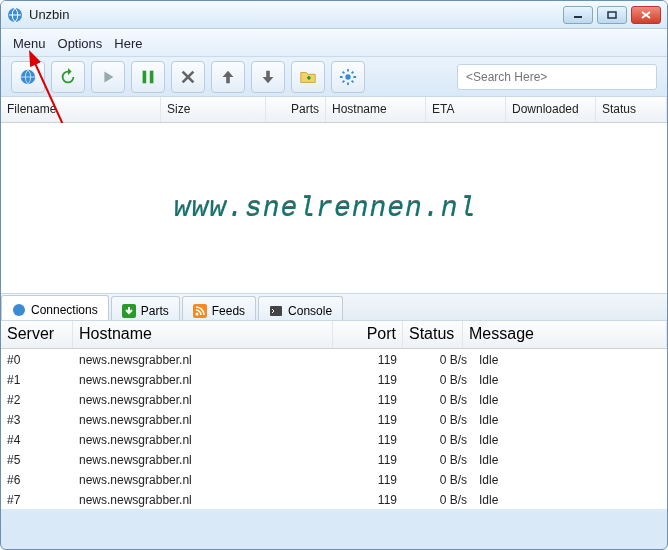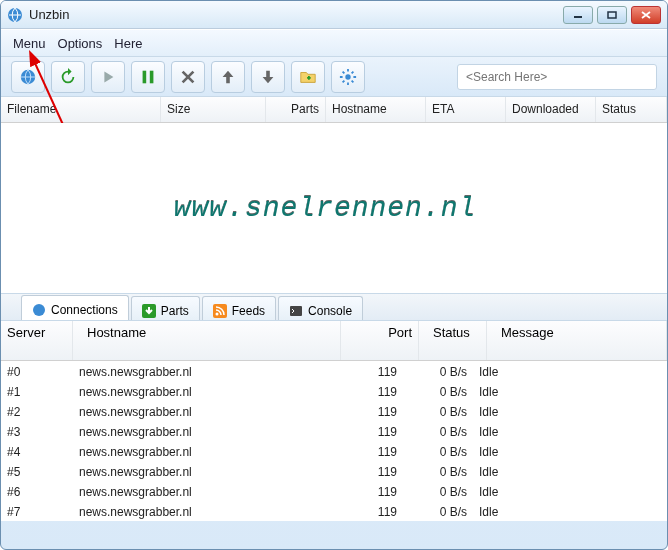--- a/index.html
+++ b/index.html
@@ -21,25 +21,25 @@
   .tbtn.play svg { fill:#9aa; }
   .tbtn.pause svg rect { fill:#2a9a2a; }
   .tbtn.x svg { stroke:#666; stroke-width:3; }
   .tbtn.arrow svg { fill:#666; }
   .search { margin-left:auto; width:200px; height:26px; border:1px solid #c2d4e4; border-radius:3px; background:#fff; padding:0 8px; font-size:12px; color:#999; }
   .dlheader { height:26px; background: linear-gradient(#fdfdfe,#eef2f6); border-bottom:1px solid #d0d0d0; display:flex; font-size:12px; color:#222; }
   .dlheader div { padding:5px 6px; border-right:1px solid #e3e7eb; }
   .col-fn{width:160px;} .col-sz{width:105px;} .col-pt{width:60px;text-align:right;} .col-pr{width:100px;} .col-eta{width:80px;} .col-dl{width:90px;} .col-st{flex:1;}
   .dlbody { height:170px; background:#fff; position:relative; overflow:hidden; }
   .watermark { position:absolute; top:70px; left:0; right:18px; text-align:center; font-size:28px; color:#0f766e; font-style:italic; font-family: Liberation Mono, monospace; text-shadow: 0 1px 0 #fff, 0 -1px 0 #666; letter-spacing:1px; }
-  .tabs { height:28px; background: linear-gradient(#f2f6fa,#e3ecf5); border-top:1px solid #c8d9e8; border-bottom:1px solid #c8d9e8; display:flex; align-items:flex-end; padding-left:20px; font-size:12px; }
+  .tabs { height:28px; background: linear-gradient(#f2f6fa,#e3ecf5); border-top:1px solid #c8d9e8; border-bottom:1px solid #c8d9e8; display:flex; align-items:flex-end; padding-left:0; font-size:12px; }
   .tab { height:24px; padding:4px 10px 0; border:1px solid #c0cdd9; border-bottom:none; border-radius:3px 3px 0 0; background:linear-gradient(#f7fbff,#e7f0f8); margin-right:2px; display:flex; align-items:center; gap:5px; cursor:pointer; }
   .tab.active { background:#fff; height:25px; }
   .tab .ticon { width:14px; height:14px; display:flex; align-items:center; justify-content:center; }
-  .connhead { height:40px; background: linear-gradient(#fdfdfe,#eef2f6); border-bottom:1px solid #d0d0d0; display:flex; font-size:13px;gap:8px; }
+  .connhead { height:28px; background: linear-gradient(#fdfdfe,#eef2f6); border-bottom:1px solid #d0d0d0; display:flex; font-size:16px; }
   .connhead div, .crow div { padding:4px 6px; }
   .c-srv{width:72px;} .c-host{width:260px;} .c-port{width:70px;text-align:right;} .c-spd{width:70px;text-align:right;} .c-stat{width:60px;} .c-msg{flex:1;}
   .connhead div { border-right:1px solid #e3e7eb; }
   .connbody { background:#fff; font-size:12px; color:#222; overflow:hidden; }
   .crow { display:flex; height:20px; }
   .arrow-overlay { position:absolute; top:40px; left:15px; pointer-events:none; }
 </style>
 </head>
 <body>
 

